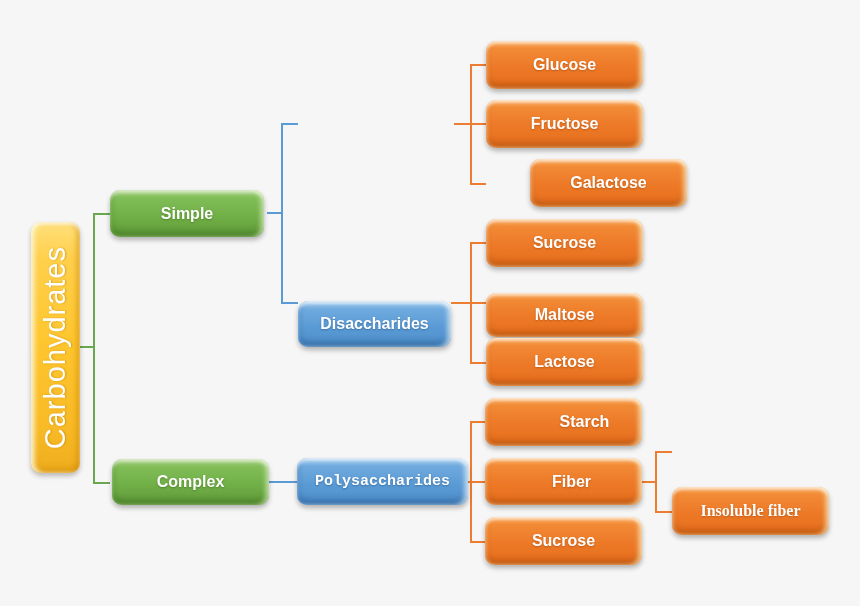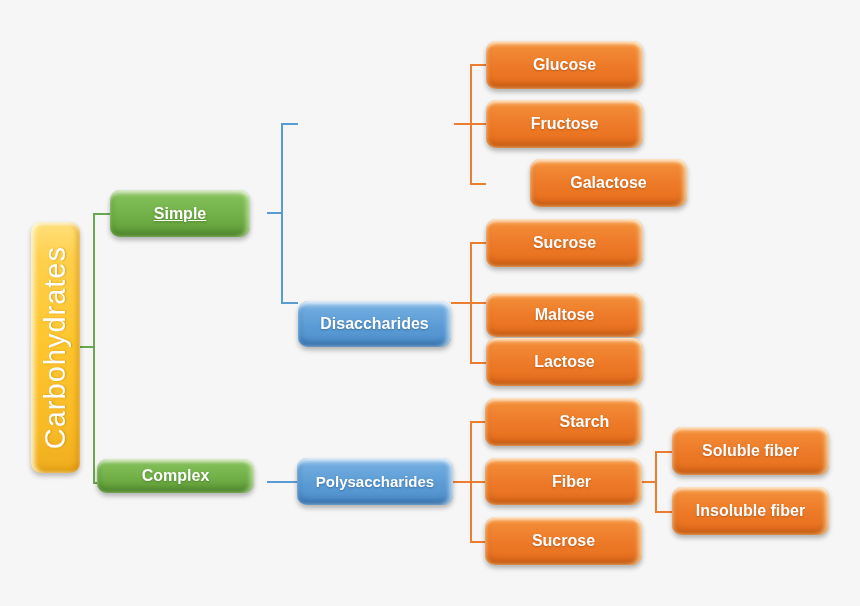--- a/index.html
+++ b/index.html
@@ -61,36 +61,36 @@
   }
   .vtext{
     writing-mode:vertical-rl;
     transform:rotate(180deg);
     font-size:29px;font-weight:normal;letter-spacing:1px;
     text-shadow:0 1px 2px rgba(160,110,0,.45);
   }
 
   
   .pos-carbohydrates{left:31px;top:222px;width:49px;height:251px;}
-  .pos-simple{left:110px;top:190px;width:140px;height:47px;text-decoration:underline;}
-  .pos-complex{left:97px;top:459px;width:157px;height:34px;}
+  .pos-simple{left:110px;top:190px;width:154px;height:47px;}
+  .pos-complex{left:112px;top:459px;width:157px;height:46px;}
   .pos-monosaccharides{left:298px;top:101px;width:156px;height:46px;font-size:15px;}
   .pos-disaccharides{left:298px;top:280px;width:153px;height:46px;margin-top:21px;}
-  .pos-polysaccharides{left:297px;top:458px;width:156px;height:47px;font-size:15px;}
+  .pos-polysaccharides{left:297px;top:458px;width:171px;height:47px;font-size:15px;font-family:Liberation Mono, monospace;}
   .pos-glucose{left:486px;top:41px;width:157px;height:48px;}
   .pos-fructose{left:486px;top:100px;width:157px;height:48px;}
   .pos-galactose{left:486px;top:159px;width:157px;height:48px;margin-left:44px;}
   .pos-sucrose{left:486px;top:219px;width:157px;height:48px;}
   .pos-maltose{left:486px;top:293px;width:157px;height:44px;}
   .pos-lactose{left:486px;top:338px;width:157px;height:48px;}
   .pos-starch{left:485px;top:398px;width:157px;height:48px;padding-left:42px;}
   .pos-fiber{left:485px;top:458px;width:157px;height:47px;padding-left:16px;}
   .pos-glycogen{left:485px;top:517px;width:157px;height:48px;}
   .pos-soluble{left:672px;top:427px;width:157px;height:48px;}
-  .pos-insoluble{left:672px;top:487px;width:157px;height:48px;}
+  .pos-insoluble{left:672px;top:487px;width:157px;height:48px;font-family:Liberation Serif, serif;}
 
   
   .line{position:absolute;}
   .line.h{height:2px;}
   .line.v{width:2px;}
   .lg{background:#6aa84f;}
   .lb{background:#5b9bd5;}
   .lo{background:#ed7d31;}
 </style>
 </head>
@@ -167,20 +167,17 @@
   </div>
   <div class="node orange pos-starch">
     <span>Starch</span>
   </div>
   <div class="node orange pos-fiber">
     <span>Fiber</span>
   </div>
   <div class="node orange pos-glycogen">
     <span>Sucrose</span>
   </div>
-  <div class="node orange pos-soluble">
-    <span>Soluble fiber</span>
-  </div>
   <div class="node orange pos-insoluble">
     <span>Insoluble fiber</span>
   </div>
 
 </div>
 
 </body></html>

